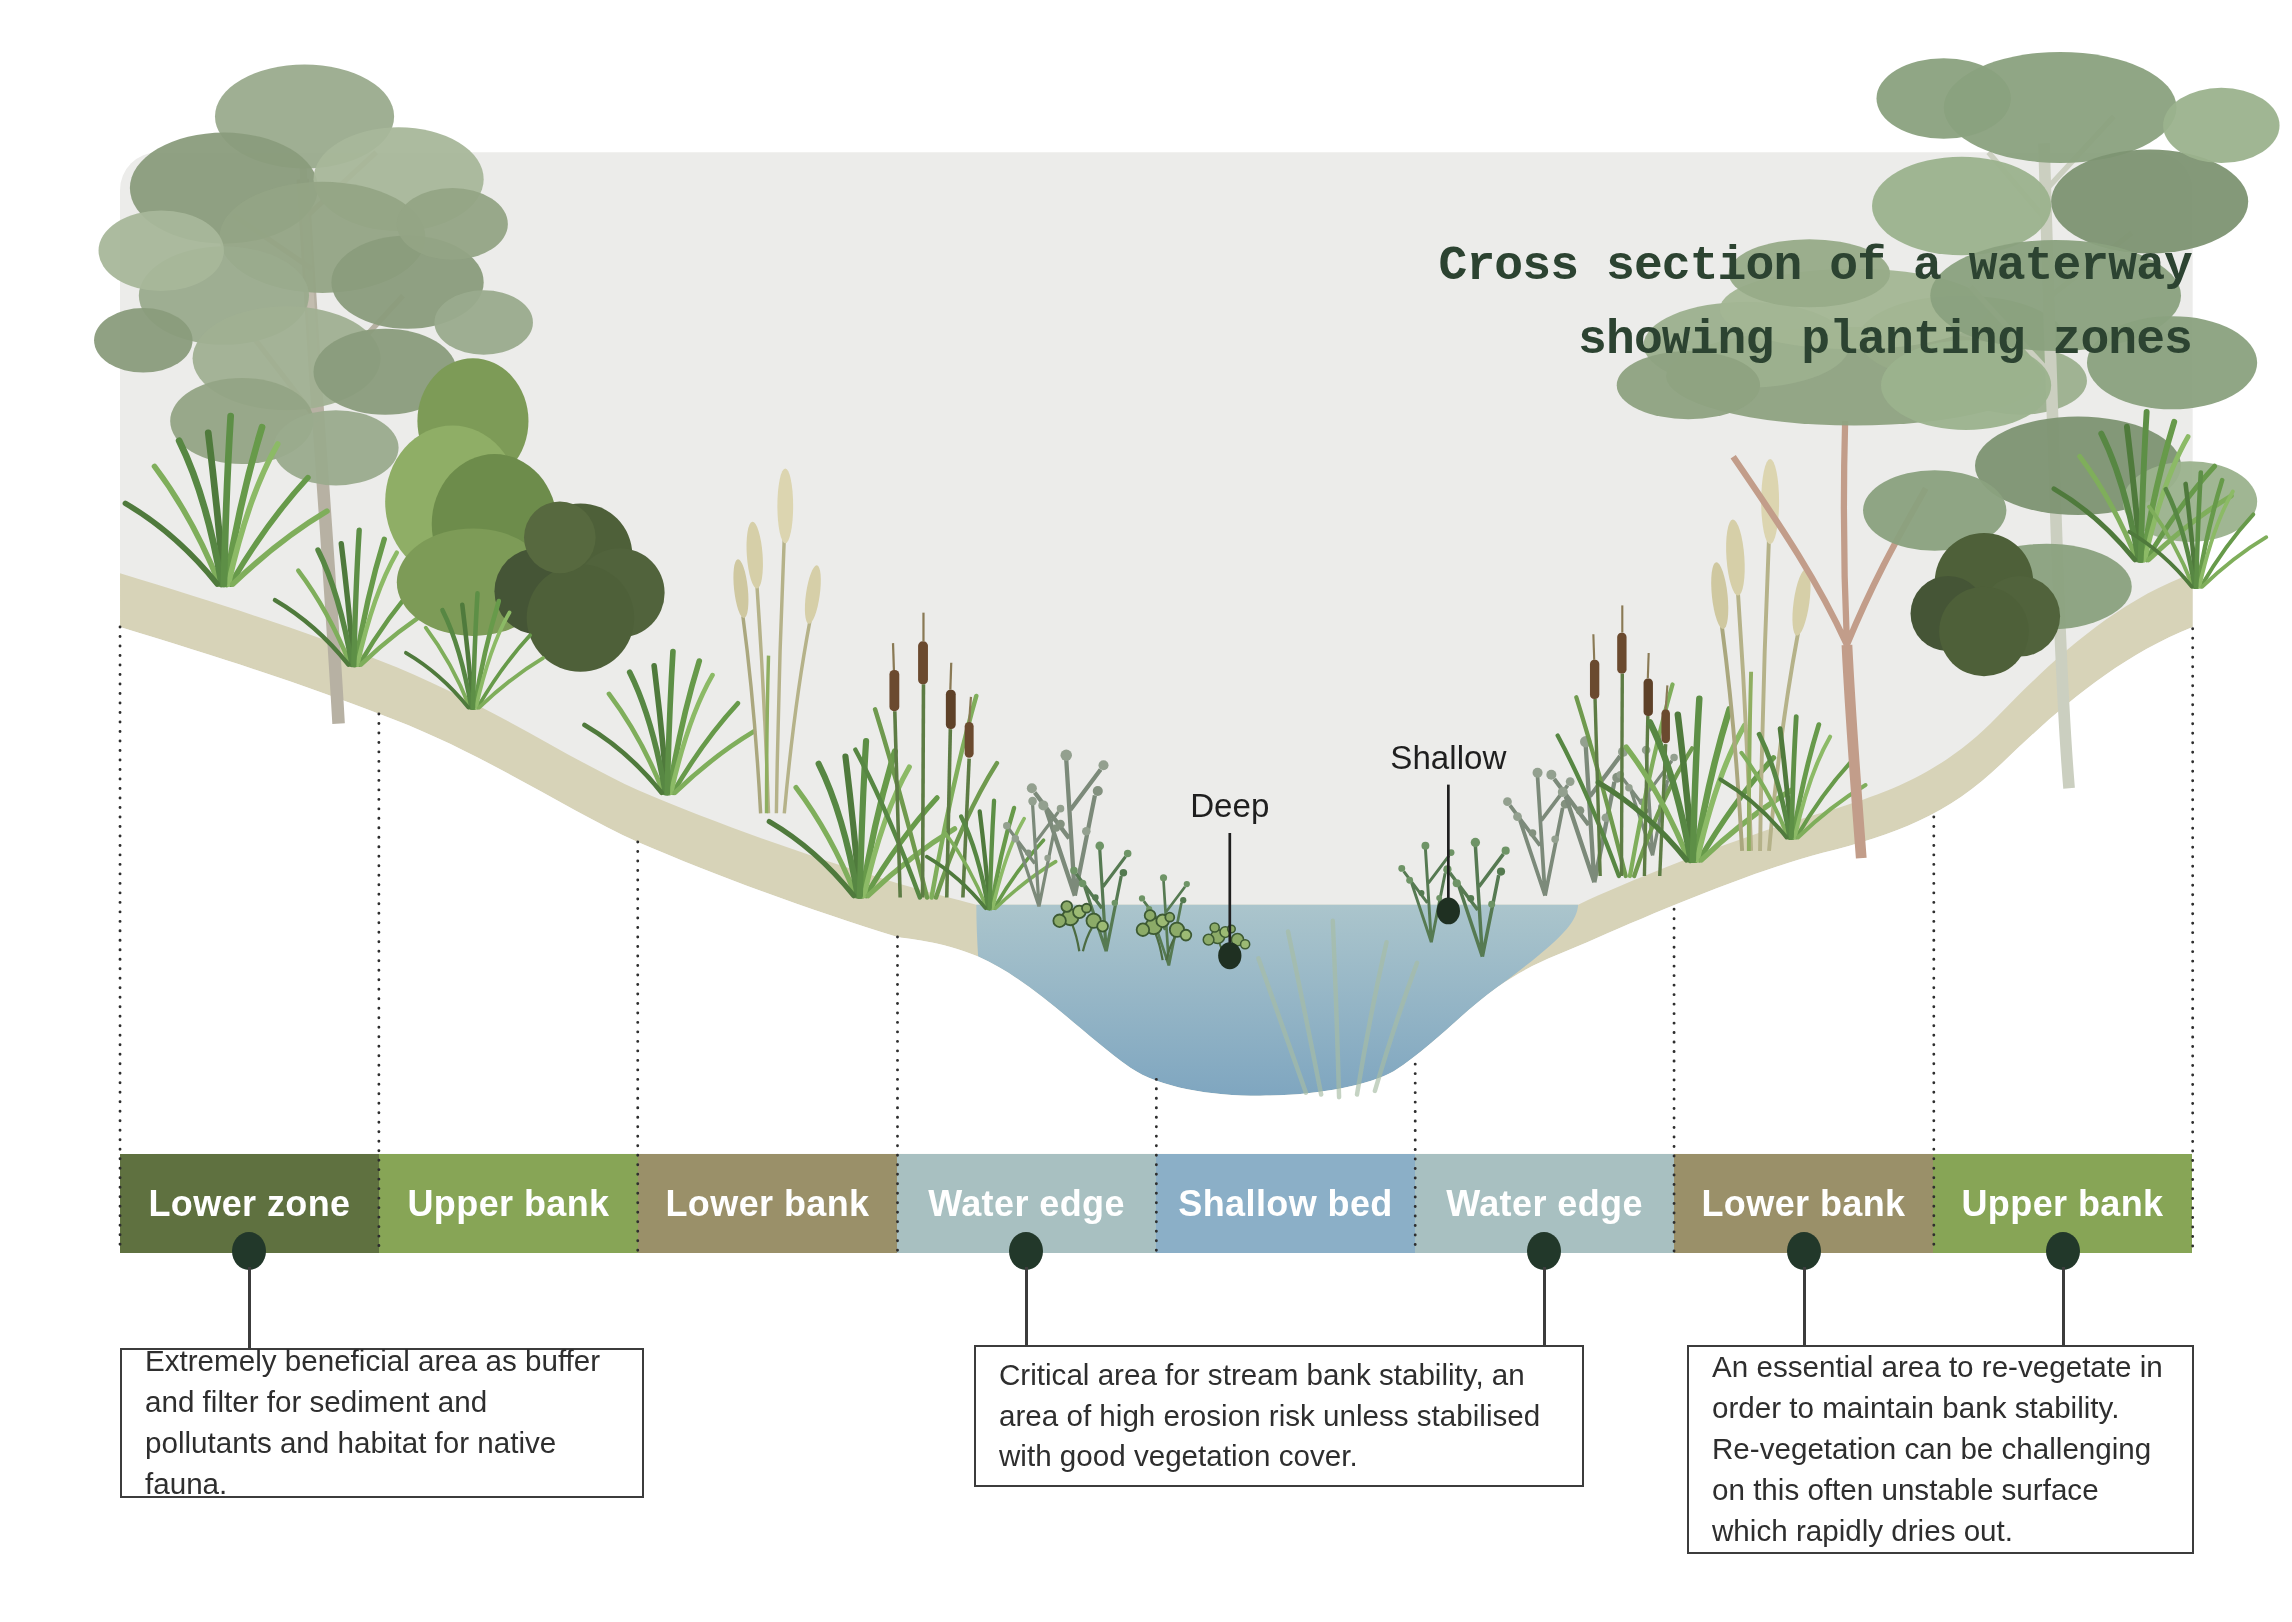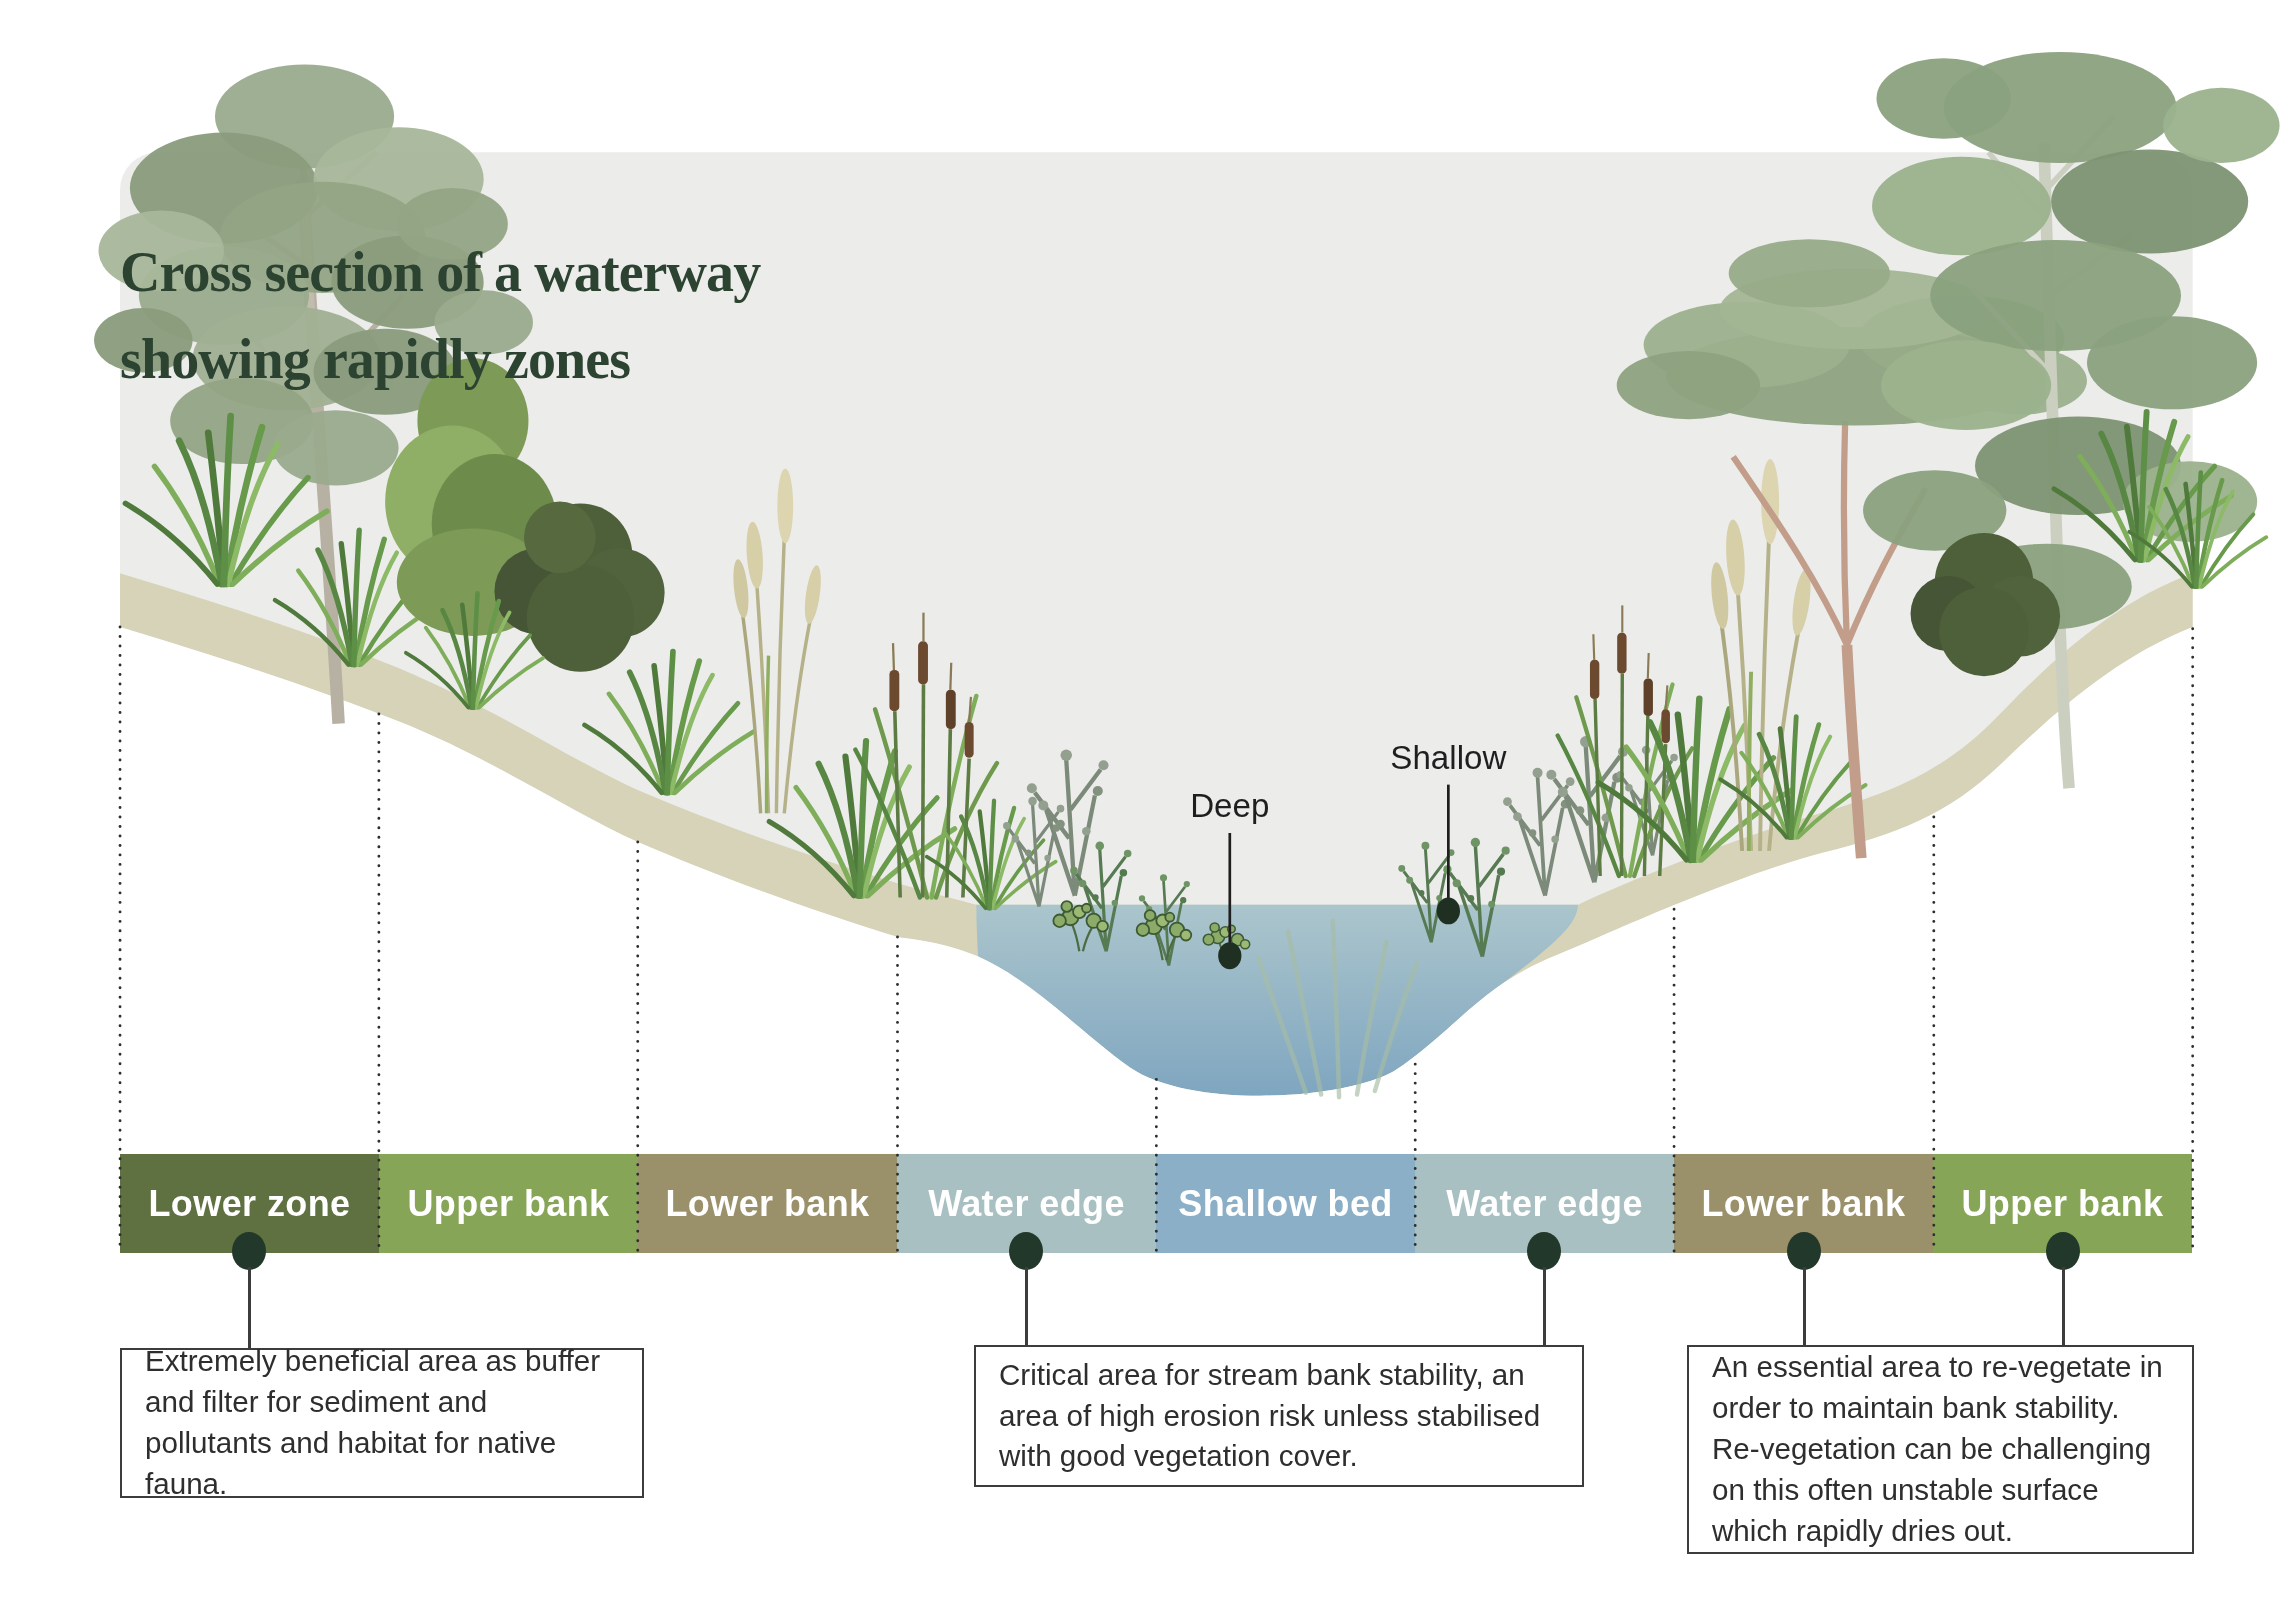--- a/index.html
+++ b/index.html
@@ -1,21 +1,21 @@
 <!DOCTYPE html>
 <html style="font-size:14.3px"><head>
 <meta charset="utf-8">
 <style>
   html,body{margin:0;padding:0;background:#ffffff;}
   #canvas{position:relative;width:2293px;height:1623px;background:#ffffff;overflow:hidden;
           font-family:"Liberation Sans",sans-serif;}
   #illustration{position:absolute;left:0;top:0;width:2293px;height:1623px;z-index:3;pointer-events:none;}
   
-  #title{position:absolute;left:120px;top:229px;width:2072px;z-index:4;text-align:left;
-         font-family:Liberation Serif, serif;font-weight:800;font-size:56px;line-height:1.55;
+  #title{position:absolute;left:120px;top:229px;width:2072px;z-index:4;text-align:right;
+         font-family:Liberation Mono, monospace;font-weight:800;font-size:48px;line-height:1.55;
          letter-spacing:-0.9px;}
   
   #zonebar{position:absolute;left:120px;top:1154px;width:2072px;height:99px;display:flex;z-index:2;}
   .zone{flex:1 1 0;display:flex;align-items:center;justify-content:center;
         font-size:36px;font-weight:bold;letter-spacing:0.4px;}
   
   .cdot{position:absolute;width:34px;height:38px;border-radius:50%;z-index:5;}
   .cline{position:absolute;width:2.7px;z-index:5;}
   
   .callout{position:absolute;box-sizing:border-box;background:#ffffff;border:2.7px solid #3c3c3c;
@@ -275,21 +275,21 @@
       <line x1="1373" y1="930" x2="1373" y2="1054" stroke="#1f1f1f" stroke-width="3"></line>
       <ellipse cx="1373" cy="1067" rx="13" ry="15" fill="#1f3022"></ellipse>
       <text class="water-label" x="1617" y="858" text-anchor="middle">Shallow</text>
       <line x1="1617" y1="876" x2="1617" y2="1004" stroke="#1f1f1f" stroke-width="3"></line>
       <ellipse cx="1617" cy="1017" rx="13" ry="15" fill="#1f3022"></ellipse>
     </g>
   </svg>
 
   <div id="title" style="color: rgb(44, 67, 49);">
     <div>Cross section of a waterway</div>
-    <div>showing rapidly zones</div>
+    <div>showing planting zones</div>
   </div>
 
   <div id="zonebar">
     <div class="zone" style="background-color: rgb(95, 113, 64); color: rgb(255, 255, 255);">Lower zone</div>
     <div class="zone" style="background-color: rgb(135, 165, 86); color: rgb(255, 255, 255);">Upper bank</div>
     <div class="zone" style="background-color: rgb(154, 144, 105); color: rgb(255, 255, 255);">Lower bank</div>
     <div class="zone" style="background-color: rgb(168, 192, 193); color: rgb(255, 255, 255);">Water edge</div>
     <div class="zone" style="background-color: rgb(139, 175, 199); color: rgb(255, 255, 255);">Shallow bed</div>
     <div class="zone" style="background-color: rgb(168, 192, 193); color: rgb(255, 255, 255);">Water edge</div>
     <div class="zone" style="background-color: rgb(154, 144, 105); color: rgb(255, 255, 255);">Lower bank</div>

